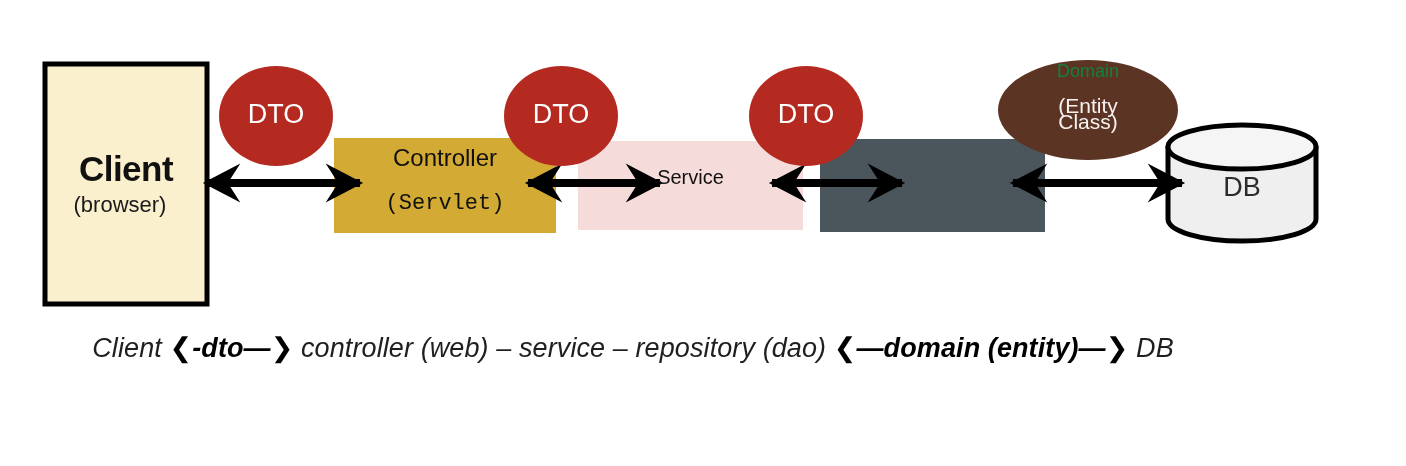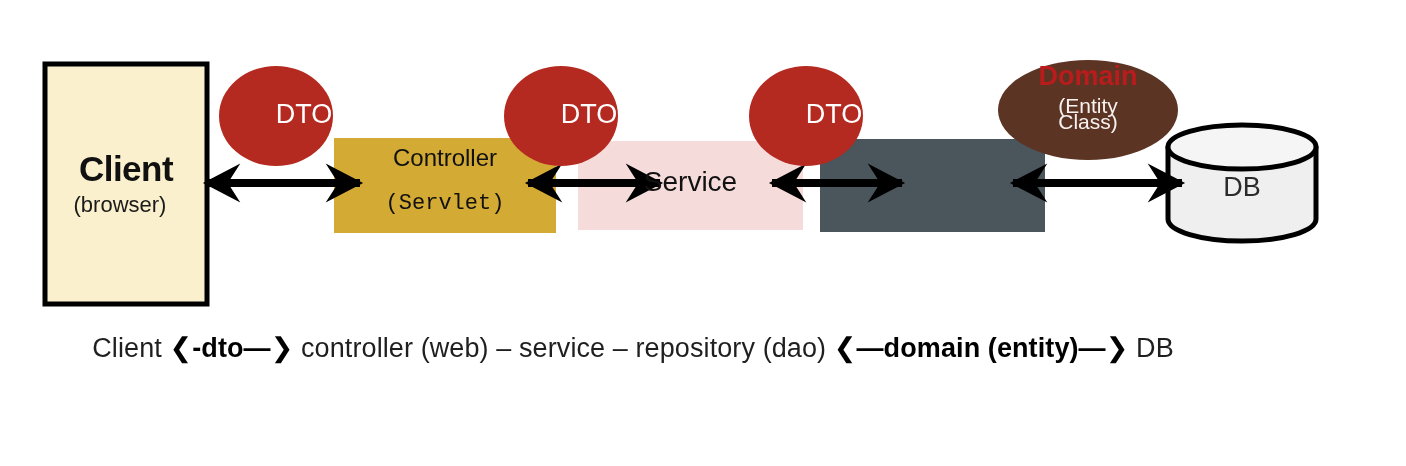--- a/index.html
+++ b/index.html
@@ -52,61 +52,61 @@
     font-size: 24px;
     font-weight: 400;
     color: #111111;
   }
   .controller-sub {
     font-size: 22px;
     font-weight: 400;
     color: #111111;
   }
   .service-main {
-    font-size: 28px;
+    font-size: 20px;
     font-weight: 400;
     color: #111111;
   }
   .repository-main {
     font-size: 26px;
     font-weight: 400;
     color: #f2f2f2;
   }
   .db-main {
     font-size: 27px;
     font-weight: 400;
     color: #2b2b2b;
   }
   .dto-text {
     font-size: 27px;
     font-weight: 400;
     color: #ffffff;
-    margin-left: 28px;
   }
   .domain-main {
-    font-size: 27px;
-    font-weight: 700;
-    color: #b91c1c;
+    font-size: 18px;
+    font-weight: 400;
+    color: #15803d;
   }
   .domain-sub {
     font-size: 21px;
     font-weight: 400;
     color: #f7f2ef;
     text-align: center;
   }
   .caption {
     position: absolute;
     left: 0;
     top: 332px;
     width: 1266px;
     text-align: center;
     font-size: 27px;
     color: #1f1f1f;
     white-space: nowrap;
     letter-spacing: 0.1px;
+    font-style: italic;
   }
   .caption b {
     font-weight: 700;
     color: #000000;
   }
 </style>
 </head>
 <body>
 
 <div id="diagram-root">

